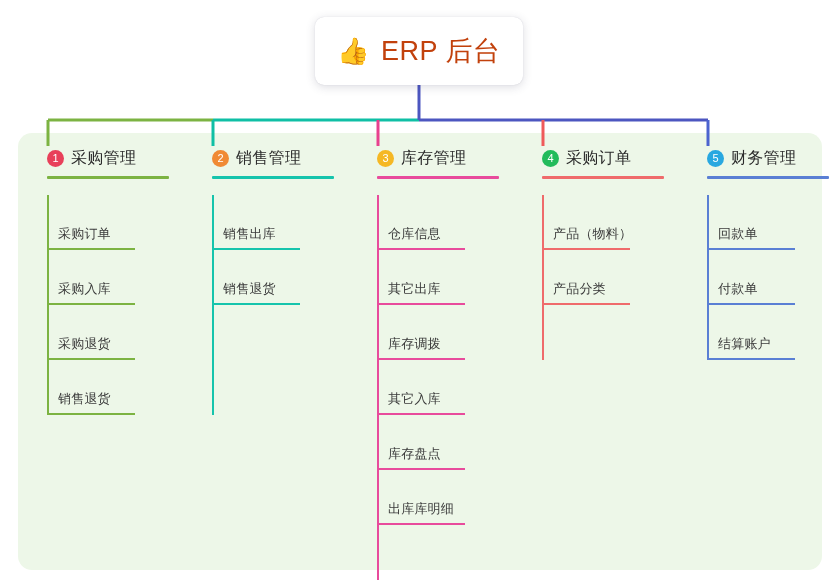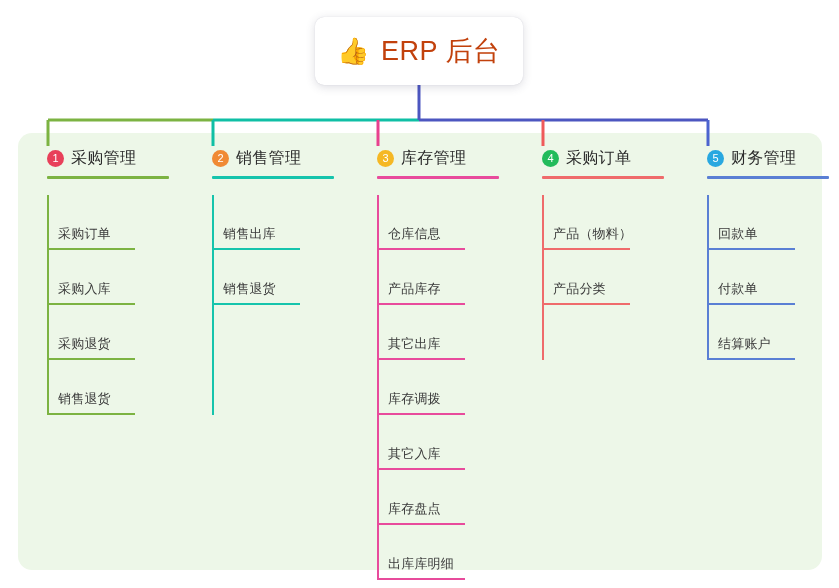--- a/index.html
+++ b/index.html
@@ -227,24 +227,20 @@
           <span class="col-title">库存管理</span>
         </div>
         <div class="col-rule" style="background: rgb(232, 75, 156);"></div>
         <div class="items">
           <div class="spine" style="background: rgb(232, 75, 156); height: 385px;"></div>
           <div class="item">
             <span class="item-label">仓库信息</span>
             <div class="item-rule" style="background: rgb(232, 75, 156);"></div>
           </div>
           <div class="item">
-            <span class="item-label">产品库存</span>
-            <div class="item-rule" style="background: rgb(232, 75, 156);"></div>
-          </div>
-          <div class="item">
             <span class="item-label">其它出库</span>
             <div class="item-rule" style="background: rgb(232, 75, 156);"></div>
           </div>
           <div class="item">
             <span class="item-label">库存调拨</span>
             <div class="item-rule" style="background: rgb(232, 75, 156);"></div>
           </div>
           <div class="item">
             <span class="item-label">其它入库</span>
             <div class="item-rule" style="background: rgb(232, 75, 156);"></div>

